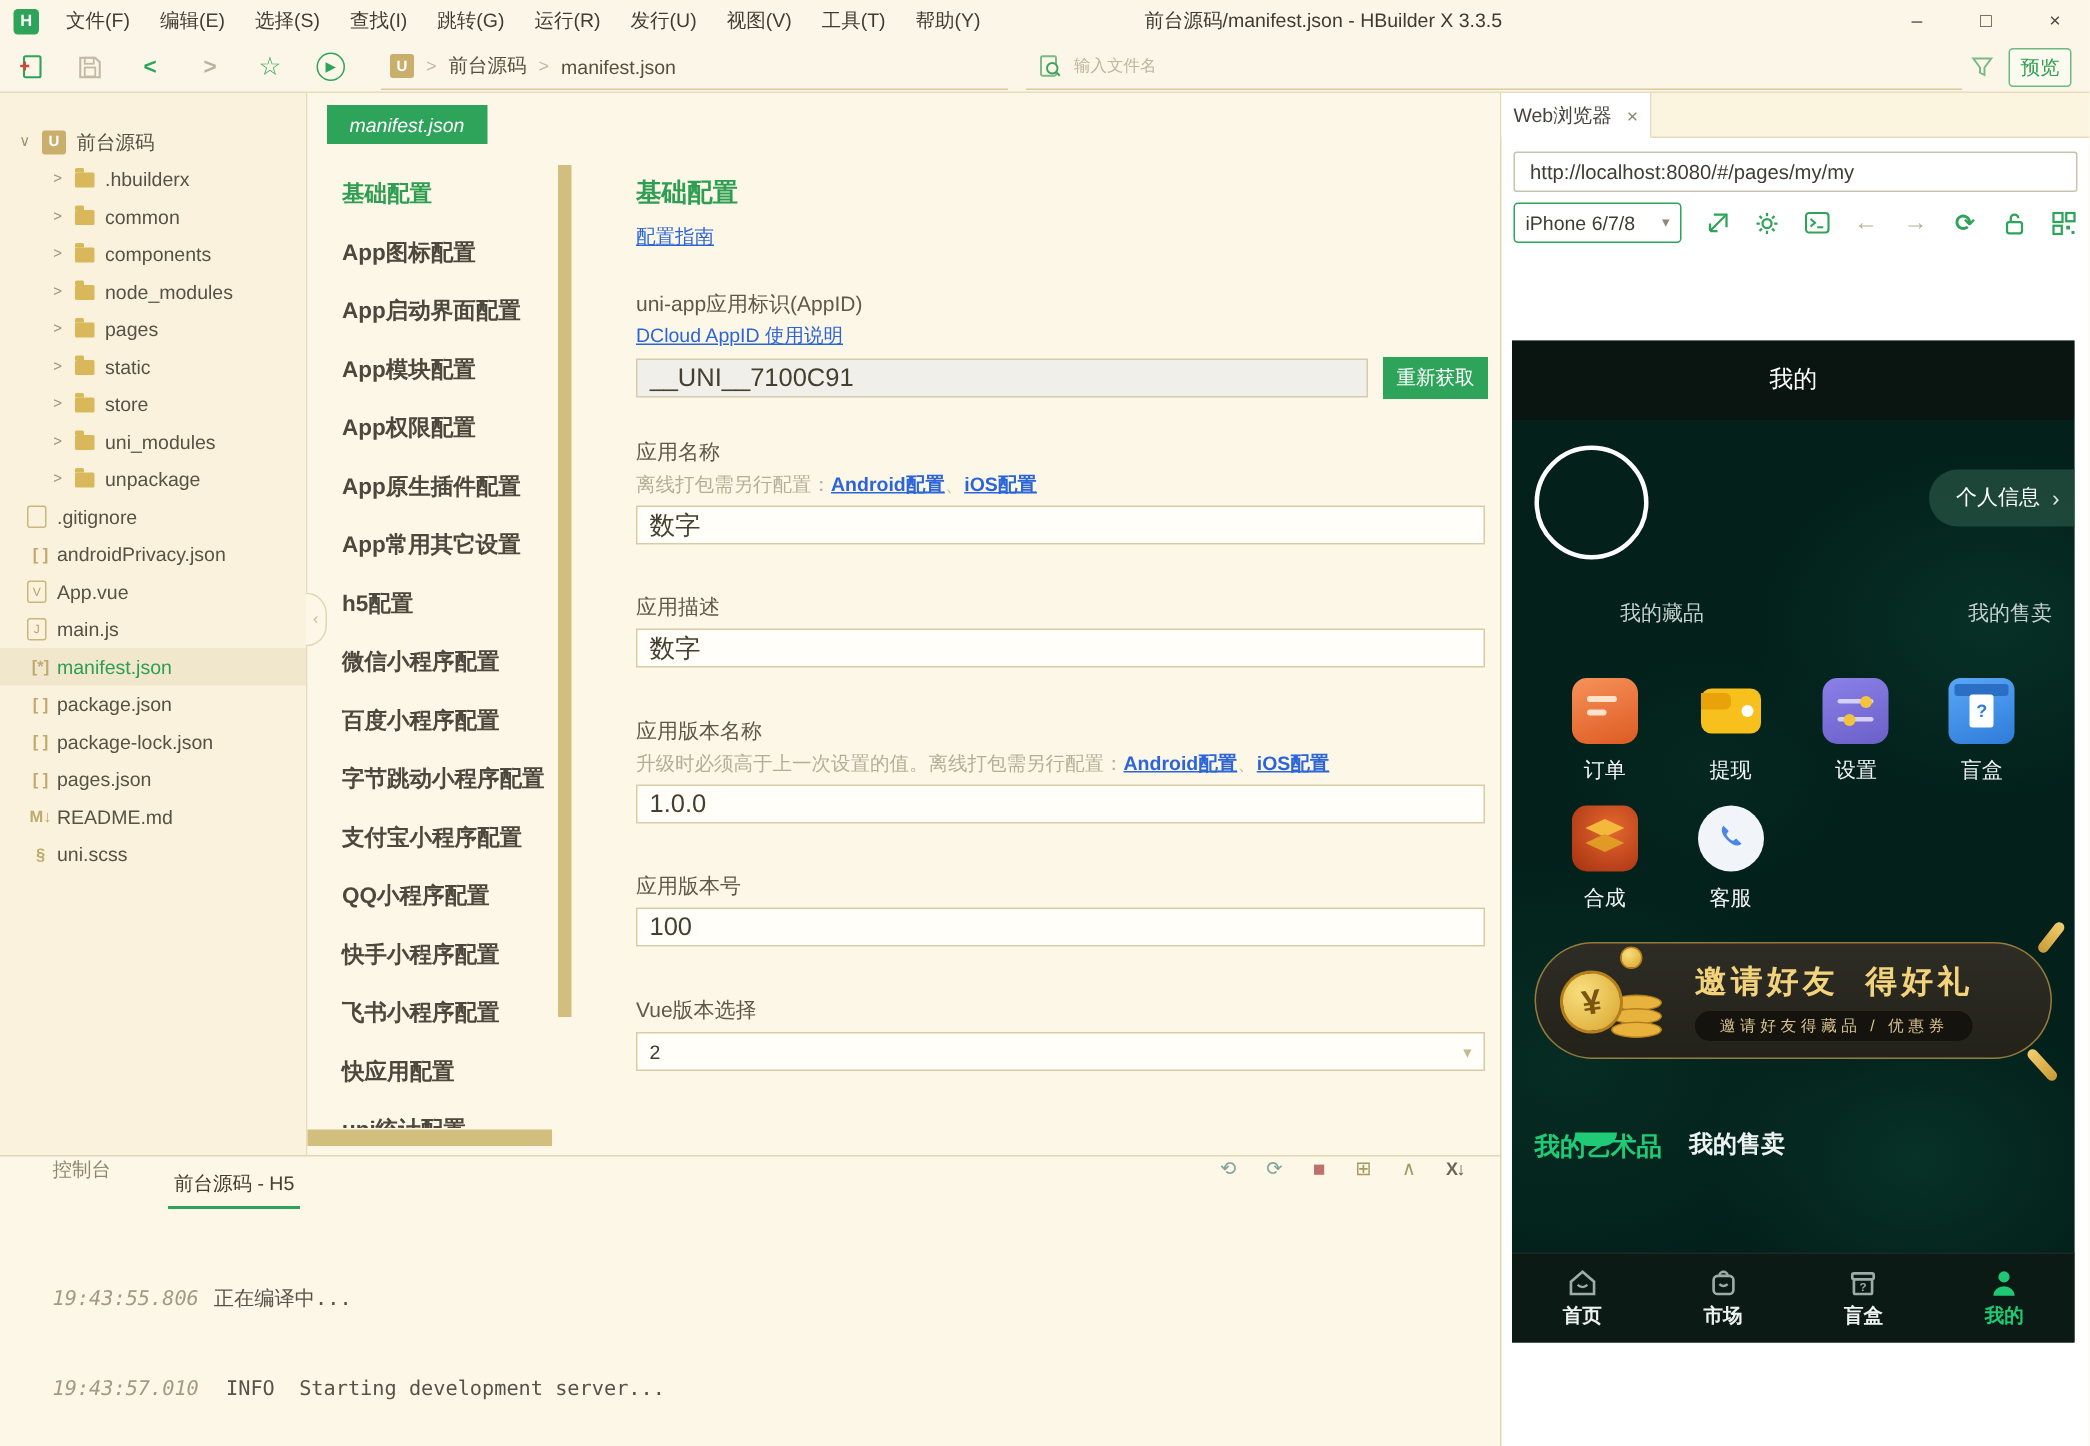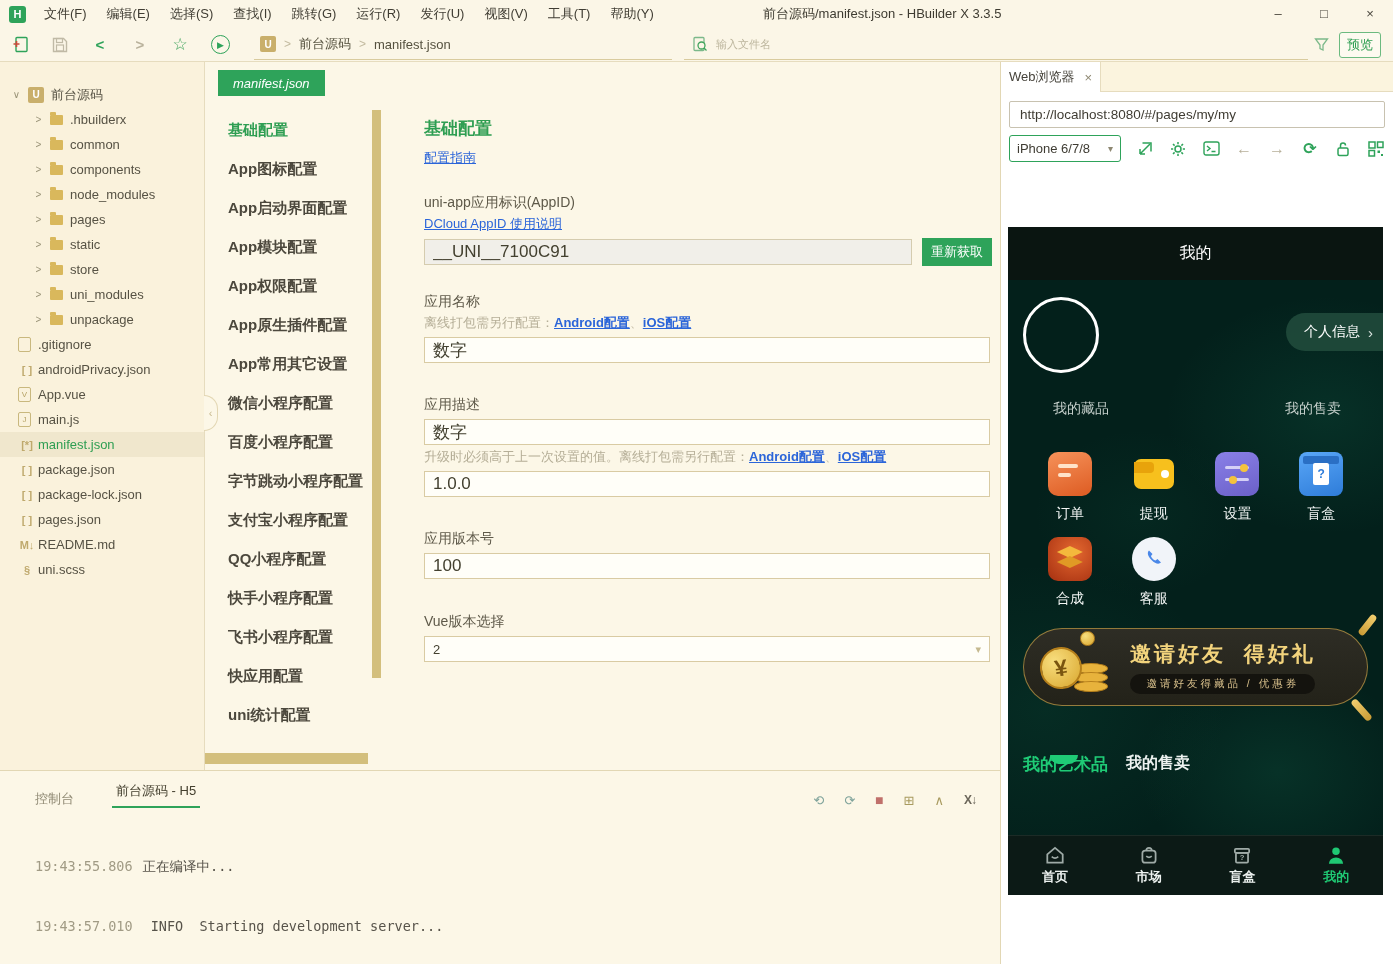--- a/index.html
+++ b/index.html
@@ -62,30 +62,30 @@
   .sep{color:#C3BCA4;}
   .finput{margin-top:5px;height:26px;width:566px;border:1px solid #D9CBA3;background:#FFFEF8;padding:0 8px;font-size:17px;color:#43402F;font-family:inherit;outline:none;display:block;}
   .appid-row{display:flex;margin-top:5px;gap:10px;align-items:center;}
   .appid-row .finput{margin-top:0;width:488px;background:#F1EFE9;border-color:#D5CCAF;}
   .green-btn{width:70px;height:28px;background:#2EA35A;color:#fff;border:none;font-size:13px;font-family:inherit;}
   .selectbox{margin-top:5px;height:26px;width:566px;border:1px solid #D9CBA3;background:#FFFEF8;padding:0 8px;font-size:13px;color:#43402F;display:flex;align-items:center;justify-content:space-between;}
   .selectbox .dd{color:#C5B98F;font-size:11px;}
 
   
   .console{position:absolute;left:0;top:770px;width:1000px;height:194px;background:#FCF7E7;border-top:1px solid #E2D7B4;}
-  .console-head{height:37px;display:flex;align-items:flex-end;}
+  .console-head{height:37px;display:flex;align-items:flex-start;}
   .ctab1{margin-left:35px;color:#8E8872;font-size:13px;}
   .ctab2{margin-left:38px;color:#44402F;font-size:13px;height:35px;line-height:35px;border-bottom:2px solid #2EA35A;padding:0 4px;}
   .chead-icons{margin-left:auto;display:flex;gap:20px;padding-right:24px;align-items:center;}
   .cicon{font-size:13px;color:#7FA39B;}
   .cicon.stop{color:#C0706B;font-size:14px;}
   .cicon.tan{color:#A89A5F;}
   .cicon.dark{color:#6B665A;font-size:12px;font-weight:bold;letter-spacing:-1px;}
   .console-body{padding:8px 0 0 35px;font-family:"DejaVu Sans Mono",monospace;font-size:13.5px;line-height:20px;color:#57534A;white-space:pre;}
-  .time{color:#A19B85;margin-right:10px;}
+  .time{color:#A19B85;margin-right:10px;font-style:italic;}
 
   
   .rightpanel{position:absolute;left:1000px;top:62px;width:393px;height:902px;background:#fff;border-left:1px solid #E2D7B4;}
   .rtabs{height:30px;background:#FBF4DE;border-bottom:1px solid #E6DCBE;display:flex;}
   .rtab{width:100px;background:#fff;border-right:1px solid #E6DCBE;margin-bottom:-1px;display:flex;align-items:center;justify-content:center;gap:10px;font-size:13px;color:#45423A;}
   .rtab .close-x{color:#8E8872;font-size:13px;}
   .urlbar{margin:9px 8px 0 8px;height:27px;border:1px solid #C8C2B0;border-radius:2px;display:flex;align-items:center;padding:0 2px;}
   .urlbar input{border:none;outline:none;flex:1;font-size:13.5px;color:#3F3C33;padding:0 8px;font-family:inherit;background:transparent;}
   .devrow{display:flex;align-items:center;margin:7px 8px 0 8px;gap:15px;}
   .devsel{width:112px;height:27px;border:1.5px solid #2EA35A;border-radius:3px;display:flex;align-items:center;justify-content:space-between;padding:0 7px;font-size:13px;color:#3F3C33;}
@@ -99,21 +99,21 @@
   .phead{height:53px;background:#0A1511;color:#fff;font-size:16px;display:flex;align-items:center;justify-content:center;}
   .pbody{position:relative;height:615px;background-color:#03201B;
     background-image:
       radial-gradient(230px 170px at 85% 22%, rgba(32,160,120,.13), transparent 70%),
       radial-gradient(260px 210px at 10% 70%, rgba(30,150,110,.10), transparent 70%),
       radial-gradient(200px 150px at 72% 80%, rgba(30,150,110,.15), transparent 70%),
       radial-gradient(150px 120px at 35% 38%, rgba(26,130,95,.08), transparent 70%);}
   .avatar{position:absolute;left:15px;top:17px;width:76px;height:76px;border:3px solid #fff;border-radius:50%;}
   .profile-pill{position:absolute;right:0;top:33px;height:38px;background:rgba(32,74,59,.92);border-radius:19px 0 0 19px;display:flex;align-items:center;color:#fff;font-size:14px;padding:0 10px 0 18px;gap:8px;}
   .profile-pill .arr{font-size:15px;color:#DCE5E1;}
-  .pstat{position:absolute;top:120px;width:110px;text-align:center;color:#C6D0CC;font-size:14px;}
+  .pstat{position:absolute;top:120px;width:110px;text-align:right;color:#C6D0CC;font-size:14px;}
   .pstat.s0{left:18px;} .pstat.s1{right:15px;}
   .pgrid{position:absolute;left:20px;top:172px;width:335px;display:grid;grid-template-columns:repeat(4,1fr);row-gap:14px;justify-items:center;}
   .gitem{display:flex;flex-direction:column;align-items:center;gap:9px;color:#F2F5F4;font-size:14px;}
   .gic{width:44px;height:44px;position:relative;}
   .gi-order{background:linear-gradient(160deg,#F6925A,#DD5B22);border-radius:10px;}
   .gi-order i{position:absolute;left:10px;top:12px;width:20px;height:4px;background:#FFE3C9;border-radius:2px;}
   .gi-order i+i{top:21px;width:13px;}
   .gi-withdraw{background:transparent;}
   .gi-withdraw .w-main{position:absolute;left:2px;top:7px;width:40px;height:30px;background:#F7C01D;border-radius:7px;}
   .gi-withdraw .w-flap{position:absolute;left:2px;top:10px;width:20px;height:11px;background:#E8A30B;border-radius:0 4px 4px 0;}
@@ -316,20 +316,21 @@
   <div class="collapse-handle">‹</div>
   <div class="filetab">manifest.json</div>
   <div class="sections">
     <div class="section-item active">基础配置</div>
     <div class="section-item">App图标配置</div>
     <div class="section-item">App启动界面配置</div>
     <div class="section-item">App模块配置</div>
     <div class="section-item">App权限配置</div>
     <div class="section-item">App原生插件配置</div>
     <div class="section-item">App常用其它设置</div>
+    <div class="section-item">h5配置</div>
     <div class="section-item">微信小程序配置</div>
     <div class="section-item">百度小程序配置</div>
     <div class="section-item">字节跳动小程序配置</div>
     <div class="section-item">支付宝小程序配置</div>
     <div class="section-item">QQ小程序配置</div>
     <div class="section-item">快手小程序配置</div>
     <div class="section-item">飞书小程序配置</div>
     <div class="section-item">快应用配置</div>
     <div class="section-item">uni统计配置</div>
   </div>
@@ -347,20 +348,21 @@
       <button class="green-btn">重新获取</button>
     </div>
 
     <div class="flabel">应用名称</div>
     <div class="fhint"><span>离线打包需另行配置：</span><a class="link">Android配置</a><span class="sep">、</span><a class="link">iOS配置</a></div>
     <input class="finput" value="数字" style="">
 
     <div class="flabel" style="margin-top:33px;">应用描述</div>
     <input class="finput" value="数字" style="">
 
+    <div class="flabel" style="margin-top:34px;">应用版本名称</div>
     <div class="fhint"><span>升级时必须高于上一次设置的值。离线打包需另行配置：</span><a class="link">Android配置</a><span class="sep">、</span><a class="link">iOS配置</a></div>
     <input class="finput" value="1.0.0" style="">
 
     <div class="flabel" style="margin-top:33px;">应用版本号</div>
     <input class="finput" value="100" style="">
 
     <div class="flabel" style="margin-top:34px;">Vue版本选择</div>
     <div class="selectbox">
       <span>2</span>
       <span class="dd">▾</span>

